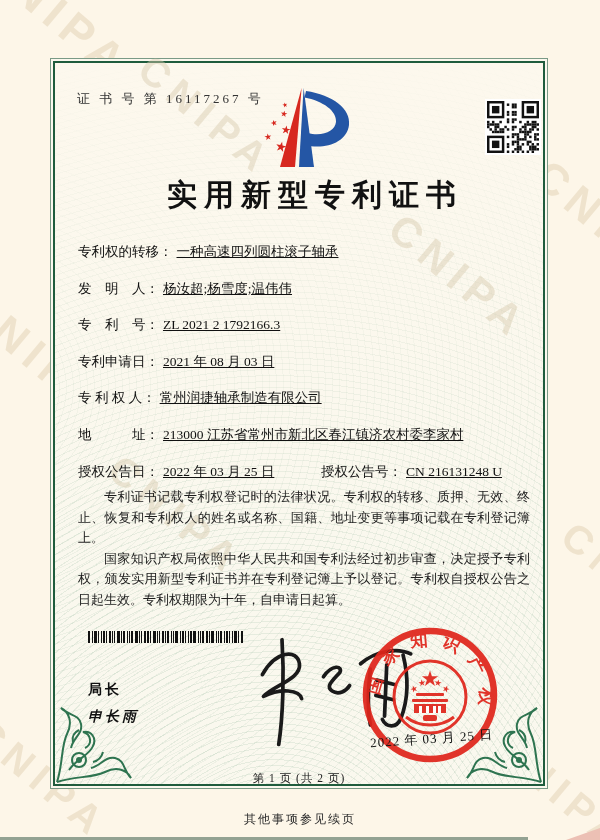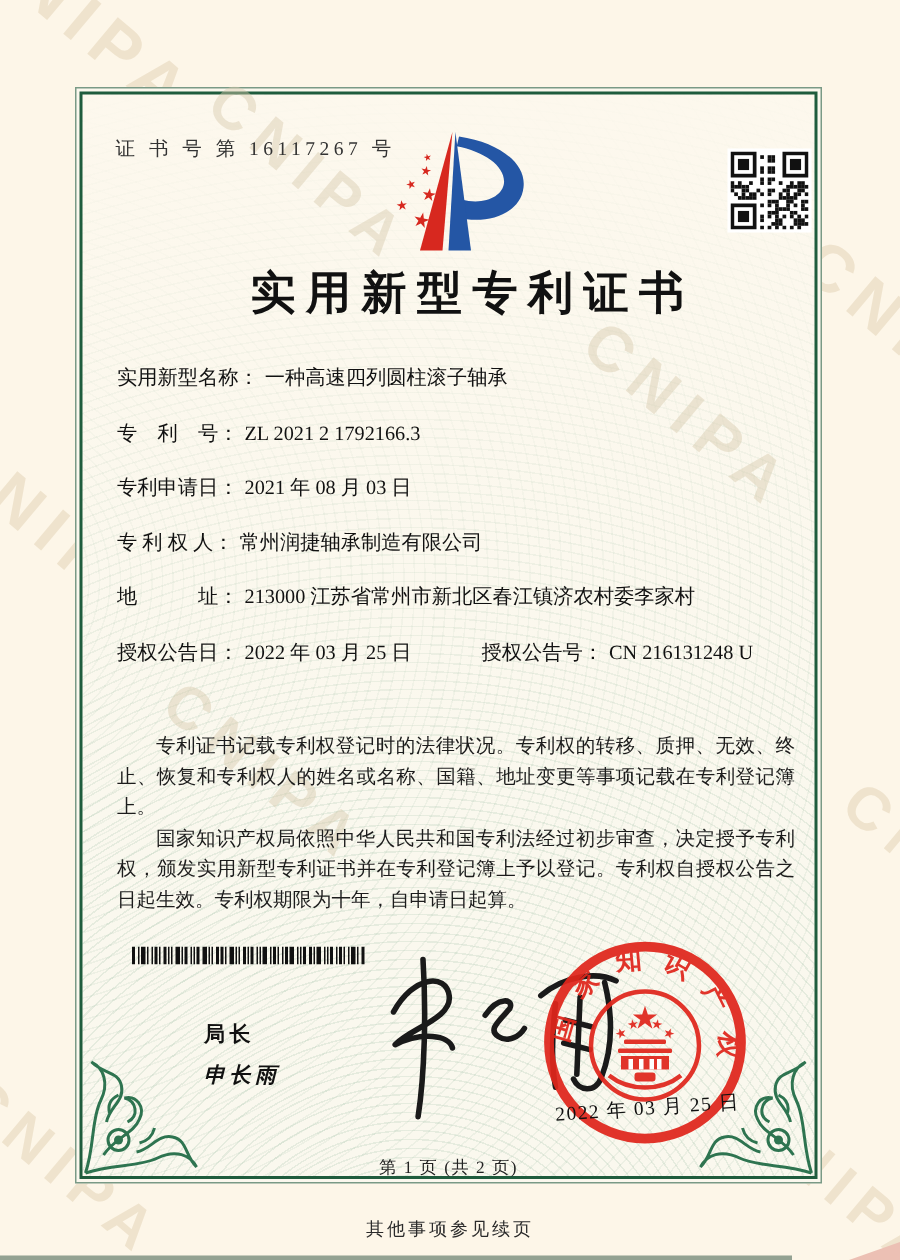--- a/index.html
+++ b/index.html
@@ -32,30 +32,30 @@
   .cert-no{position:absolute;left:22px;top:27px;font-size:13px;letter-spacing:3px;color:#333;}
   .logo{position:absolute;left:199px;top:22px;width:100px;height:84px;}
   .qr{position:absolute;left:430px;top:36px;width:52px;height:52px;background:#fff;padding:2px;}
   .title{
     position:absolute;left:16px;top:112px;width:100%;text-align:center;
     font-size:30px;font-weight:bold;letter-spacing:7px;color:#111;
   }
   .fields{position:absolute;left:23px;top:180px;width:452px;font-size:13.5px;}
   .field-row{display:flex;align-items:baseline;height:36.6px;white-space:nowrap;}
   .flabel{color:#111;flex:0 0 auto;}
-  .fvalue{color:#111;margin-left:4px;}
+  .fvalue{color:#111;margin-left:4px;text-decoration:underline;}
   .fvalue.grant-date{flex:0 0 158px;}
   .paragraphs{
     position:absolute;left:23px;top:424px;width:452px;
     font-size:13px;line-height:20.6px;text-align:justify;color:#1c1c1c;
     font-style:oblique 4deg;
   }
   .paragraphs p{margin:0;text-indent:2em;}
   .barcode{position:absolute;left:33px;top:568px;width:156px;height:12px;}
-  .officer{position:absolute;left:33px;font-size:14px;letter-spacing:3px;color:#111;font-weight:bold;margin-left:48px;}
+  .officer{position:absolute;left:33px;font-size:14px;letter-spacing:3px;color:#111;font-weight:bold;}
   .officer.post{top:618px;}
   .officer.name{top:645px;font-style:italic;}
   .signature{position:absolute;left:175px;top:568px;width:200px;height:120px;}
   .seal{position:absolute;left:301px;top:558px;width:148px;height:148px;opacity:0.93;}
   .seal-date{
     position:absolute;left:315px;top:666px;width:150px;font-size:13px;color:#111;
     transform:rotate(-4deg);letter-spacing:1px;white-space:nowrap;
   }
   .page-info{position:absolute;left:0;top:708px;width:100%;text-align:center;font-size:11.5px;color:#222;letter-spacing:1px;}
   .corner-ornament{position:absolute;bottom:-2px;width:92px;height:92px;}
@@ -228,22 +228,26 @@
         <rect x="16" y="2" width="3" height="3" fill="#111"></rect>
         <rect x="0" y="14" width="7" height="7" fill="#111"></rect>
         <rect x="1" y="15" width="5" height="5" fill="#fff"></rect>
         <rect x="2" y="16" width="3" height="3" fill="#111"></rect>
       </svg>
 
     <div class="title">实用新型专利证书</div>
 
     <div class="fields">
       <div class="field-row">
-        <span class="flabel">实用新型名称：</span>
+        <span class="flabel">专利权的转移：</span>
         <span class="fvalue">一种高速四列圆柱滚子轴承</span>
+      </div>
+      <div class="field-row">
+        <span class="flabel">发　明　人：</span>
+        <span class="fvalue">杨汝超;杨雪度;温伟伟</span>
       </div>
       <div class="field-row">
         <span class="flabel">专　利　号：</span>
         <span class="fvalue">ZL 2021 2 1792166.3</span>
       </div>
       <div class="field-row">
         <span class="flabel">专利申请日：</span>
         <span class="fvalue">2021 年 08 月 03 日</span>
       </div>
       <div class="field-row">

